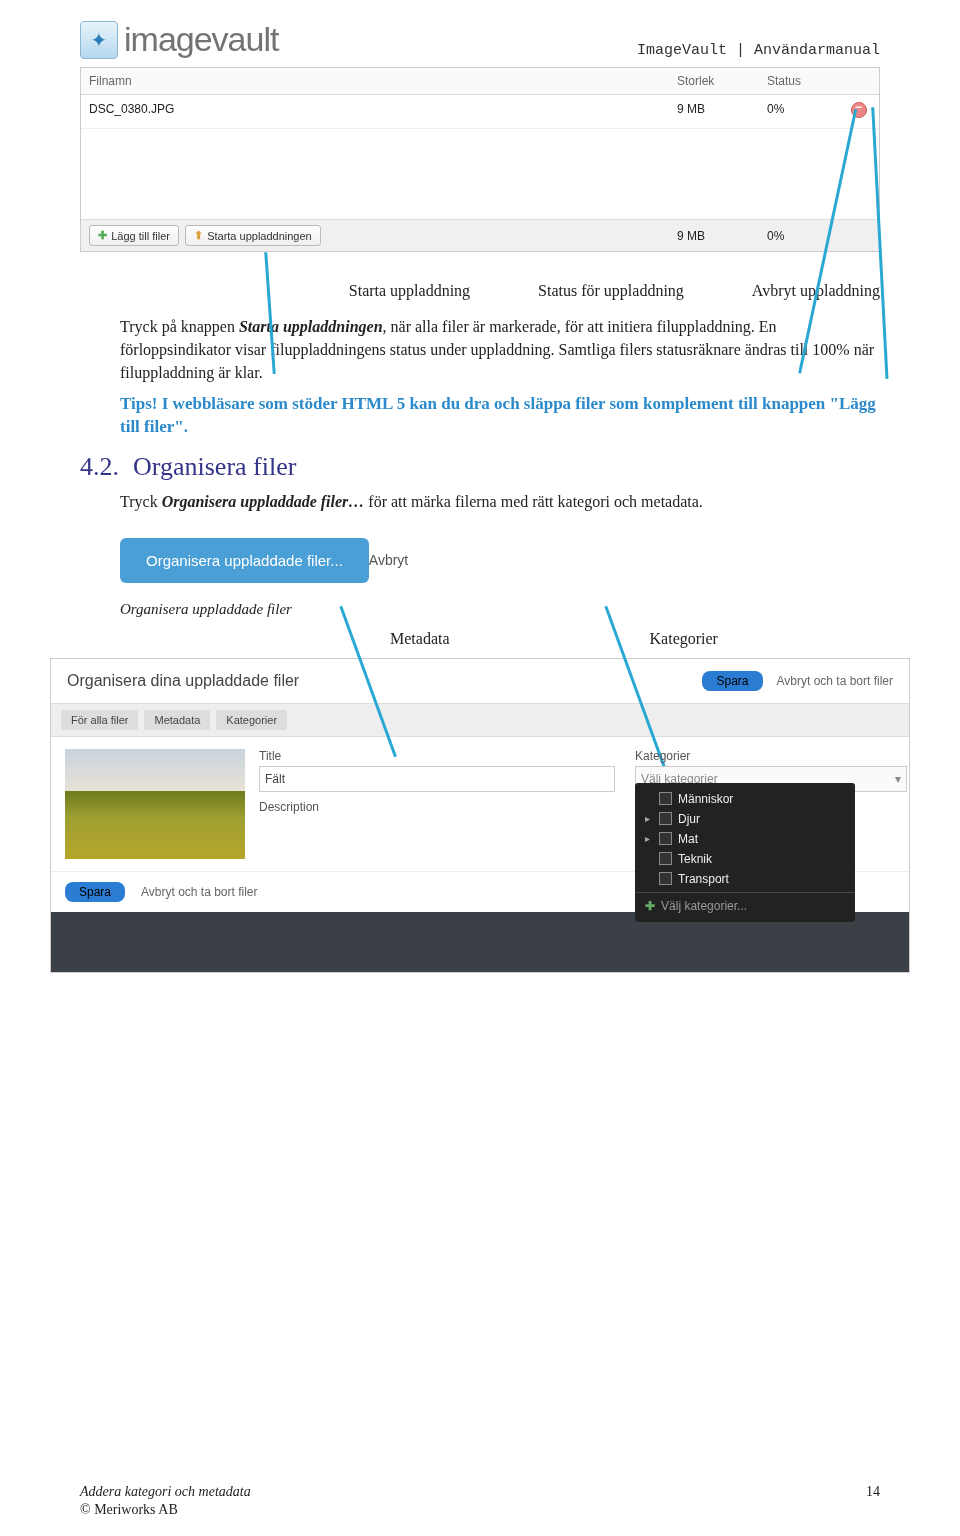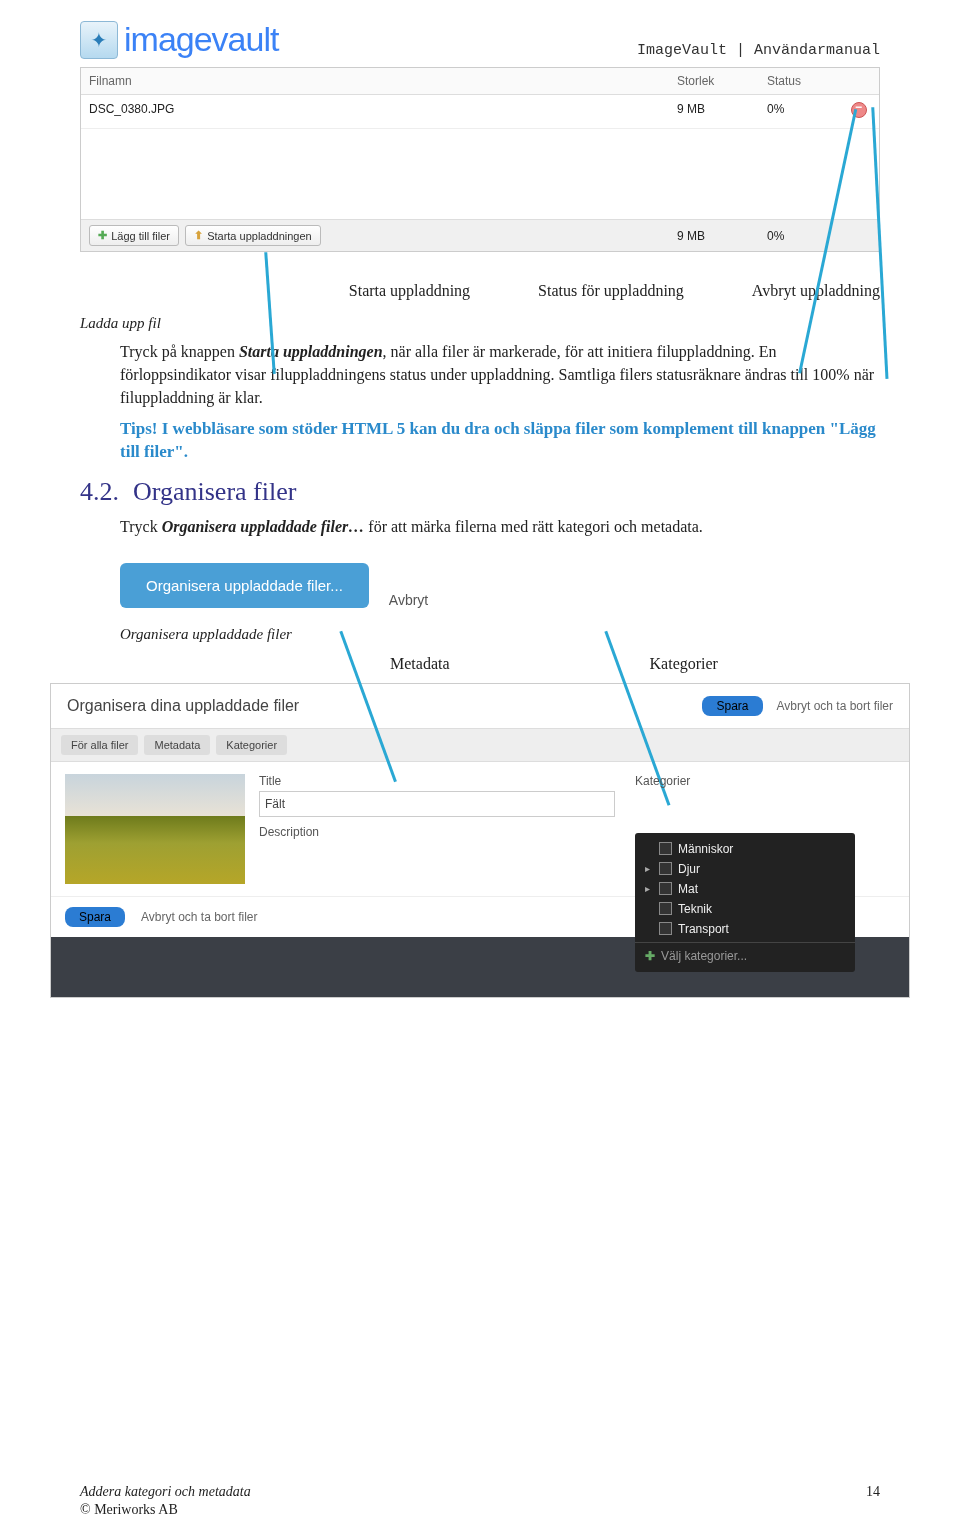--- a/index.html
+++ b/index.html
@@ -1,20 +1,20 @@
 <!DOCTYPE html>
 <html><head>
 <meta charset="utf-8">
 <style>
 body{margin:0;font-family:Georgia,serif;background:#fff;color:#222;width:960px}
 .page{padding:20px 80px 20px 80px;position:relative;min-height:1536px;box-sizing:border-box}
 .header-row{display:flex;justify-content:space-between;align-items:flex-end;margin-bottom:8px}
 .logo{display:flex;align-items:center;gap:6px}
 .logo-icon{width:36px;height:36px;background:linear-gradient(#e8f3fa,#b5d9ef);border:1px solid #8cb8d6;border-radius:4px;display:flex;align-items:center;justify-content:center;font-size:20px;color:#2a7db8}
-.logo-text{font-family:Helvetica,Arial,sans-serif;font-size:34px;color:#3b82f6;letter-spacing:-1px}
+.logo-text{font-family:Helvetica,Arial,sans-serif;font-size:34px;color:#737373;letter-spacing:-1px}
 .doc-title{font-family:Liberation Mono, monospace;font-size:15px;color:#333}
 
 
 .upload-panel{border:1px solid #ccc;background:#f5f5f5;font-family:Arial,sans-serif;font-size:12px}
 .upload-headers{display:flex;background:#fafafa;border-bottom:1px solid #ddd;padding:6px 8px;color:#666}
 .upload-row{display:flex;padding:7px 8px;background:#fff;border-bottom:1px solid #eee}
 .col-name{flex:1}
 .col-size{width:90px;text-align:left}
 .col-status{width:80px;text-align:left}
 .col-cancel{width:24px;text-align:center}
@@ -33,21 +33,21 @@
 
 .body-text{font-family:Georgia,serif;font-size:16px;line-height:1.45;margin:8px 0}
 .caption{font-style:italic;font-size:15px;margin:4px 0 6px}
 .section-num{font-size:26px;color:#338;display:inline-block;margin-right:10px;font-weight:normal}
 .section-title{font-size:26px;color:#338;font-weight:normal}
 .h2row{margin:14px 0 4px}
 .tips{color:#2a8acb;font-weight:bold;font-size:17px;line-height:1.35;margin:6px 0}
 .indent{margin-left:40px}
 
 
-.org-row{display:flex;align-items:flex-end;gap:20px;margin:24px 0 18px 40px;font-family:Arial,sans-serif}
+.org-row{display:flex;align-items:center;margin:24px 0 18px 40px;font-family:Arial,sans-serif}
 .org-btn{background:#4a9fd6;color:#fff;padding:14px 26px;border-radius:6px;font-size:15px;cursor:pointer}
 .org-cancel{color:#555;font-size:14px;cursor:pointer}
 
 
 .mk-labels{display:flex;gap:200px;margin:12px 0 10px 310px;font-family:Georgia,serif;font-size:16px}
 
 
 .org-panel{border:1px solid #ccc;font-family:Arial,sans-serif;background:#fff;margin:0 -30px}
 .org-panel-head{display:flex;justify-content:space-between;align-items:center;padding:12px 16px}
 .org-h{font-size:16px;color:#444}
@@ -60,21 +60,21 @@
 .thumb{width:180px;height:110px}
 .thumb-sky{height:42px;background:linear-gradient(#c8d4dc, #e8e2d6)}
 .thumb-field{height:68px;background:linear-gradient(#6e7b1c, #9ea032 40%, #b6a628)}
 .form-col{flex:1;display:flex;gap:20px}
 .f-left{flex:1}
 .f-right{width:260px;position:relative}
 .f-label{font-size:12px;color:#555;margin-bottom:3px}
 .f-input{width:100%;padding:5px;border:1px solid #ccc;font-size:12px;box-sizing:border-box;color:#444;background:#fff}
 .f-textarea{width:100%;height:70px;padding:5px;border:1px solid #ccc;font-size:12px;box-sizing:border-box;color:#444}
 .cat-dd{width:100%;padding:5px;border:1px solid #ccc;font-size:12px;color:#888;background:#fafafa;display:flex;justify-content:space-between;align-items:center;cursor:pointer}
-.cat-menu{position:absolute;top:59px;left:0;width:220px;background:#222;border-radius:3px;padding:6px 0;font-size:12px}
+.cat-menu{position:absolute;top:34px;left:0;width:220px;background:#222;border-radius:3px;padding:6px 0;font-size:12px}
 .cat-item{display:flex;align-items:center;gap:6px;padding:3px 10px;color:#eee;cursor:pointer}
 .cat-item .cb{width:11px;height:11px;border:1px solid #888;background:#333}
 .cat-item .ar{width:8px;color:#aaa;font-size:10px}
 .cat-item.add{color:#999;border-top:1px solid #444;margin-top:3px;padding-top:6px}
 .cat-item.add .plus{color:#6a6;font-weight:bold}
 .org-foot{display:flex;align-items:center;gap:16px;padding:10px 14px;border-top:1px solid #eee}
 .dark-strip{height:60px;background:#3b3f46;margin-top:0}
 
 
 .page-footer{position:absolute;bottom:18px;left:80px;right:80px;display:flex;justify-content:space-between;font-family:Georgia,serif;font-size:14px}
@@ -128,21 +128,20 @@
     <div class="line" style="top:40px;left:775px;width:270px;transform:rotate(102deg)"></div>
     <div class="line" style="top:38px;left:792px;width:272px;transform:rotate(87deg)"></div>
   </div>
 
   <div class="callouts">
     <span>Starta uppladdning</span>
     <span>Status för uppladdning</span>
     <span>Avbryt uppladdning</span>
   </div>
 
-  <div class="caption">Ladda upp fil</div>
 
   <div class="indent">
     <p class="body-text">
       <span>Tryck på knappen </span><b><i>Starta uppladdningen</i></b><span>, när alla filer är markerade, för att initiera filuppladdning. En förloppsindikator visar filuppladdningens status under uppladdning. Samtliga filers statusräknare ändras till 100% när filuppladdning är klar.</span>
     </p>
     <p class="tips"><span>Tips!</span><span>  I webbläsare som stöder HTML 5 kan du dra och släppa filer som komplement till knappen "Lägg till filer".</span></p>
   </div>
 
   <div class="h2row">
     <span class="section-num">4.2.</span>
@@ -189,20 +188,24 @@
       </div>
       <div class="form-col">
         <div class="f-left">
           <div class="f-label">Title</div>
           <input class="f-input" value="Fält" style="">
           <div style="height:8px"></div>
           <div class="f-label">Description</div>
         </div>
         <div class="f-right">
           <div class="f-label">Kategorier</div>
+          <div class="cat-dd">
+            <span>Välj kategorier</span>
+            <span>▾</span>
+          </div>
           <div class="cat-menu">
             <div class="cat-item">
                 <span class="ar"></span>
                 <span class="cb"></span>
                 <span>Människor</span>
               </div>
             <div class="cat-item">
                 <span class="ar">▸</span>
                 <span class="cb"></span>
                 <span>Djur</span>

